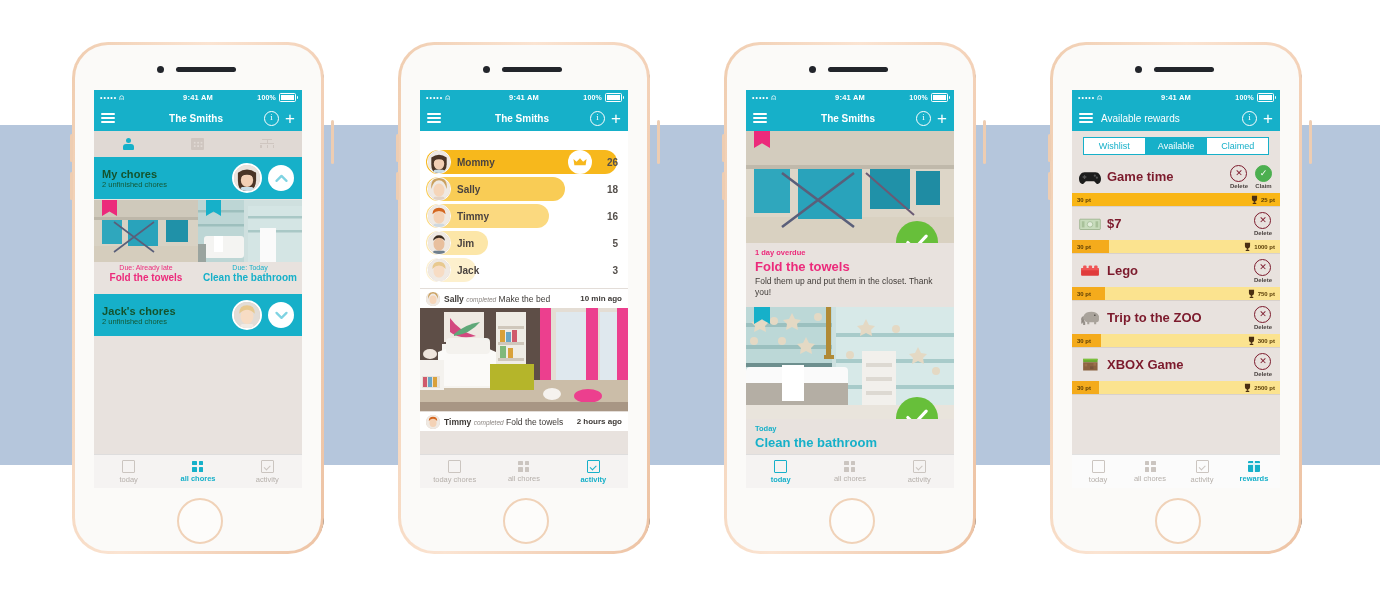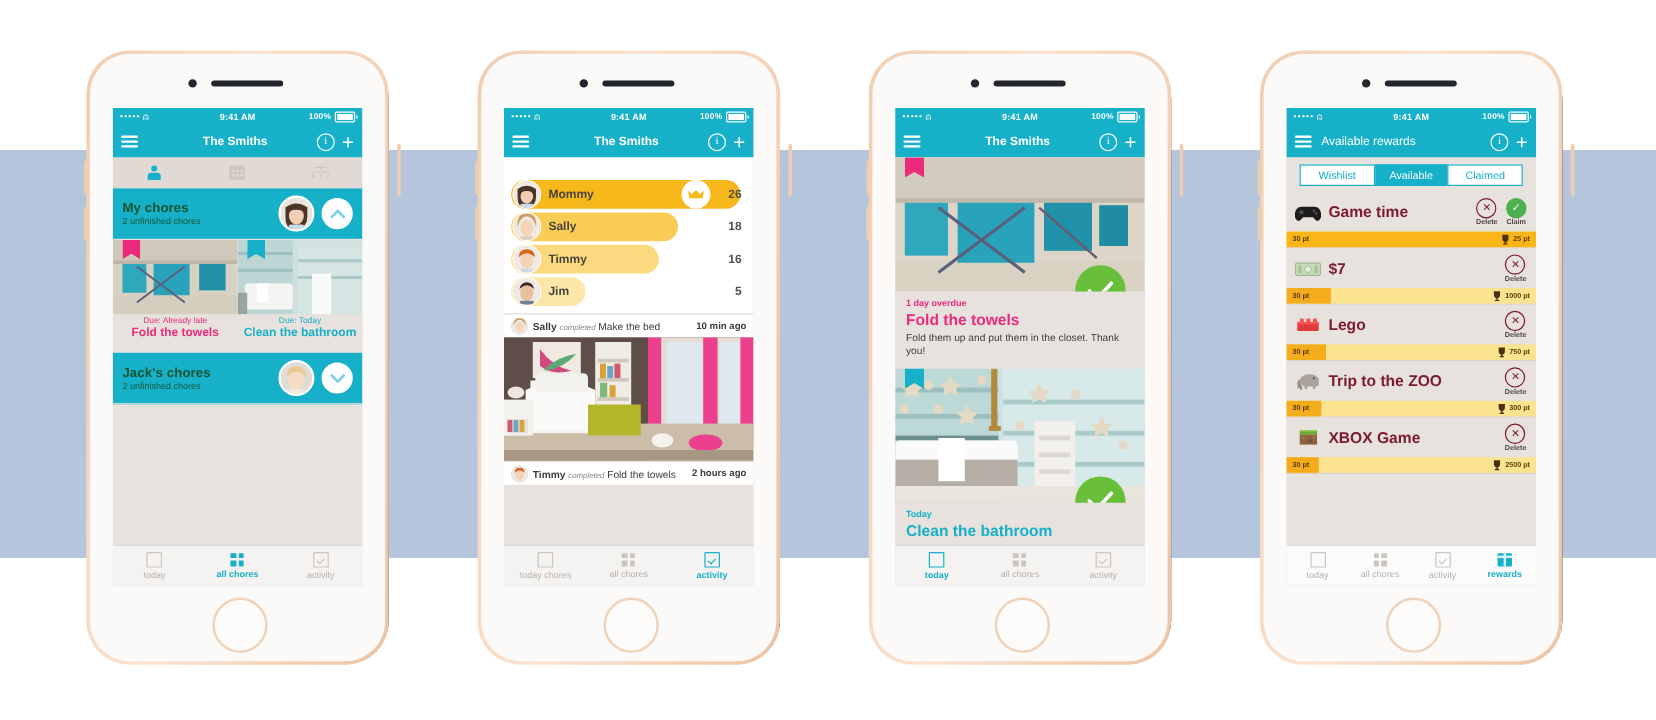--- a/index.html
+++ b/index.html
@@ -459,20 +459,33 @@
               <rect width="40" height="40" fill="#efe9e3"></rect>
               <ellipse cx="20" cy="22" rx="10" ry="12" fill="#e8bf9e"></ellipse>
               <path d="M9 16q11-11 22 0-2-10-11-10T9 16z" fill="#3a2a1e"></path>
               <rect x="9" y="34" width="22" height="8" rx="3" fill="#6f7f8c"></rect>
             </svg>
         </div>
         <span class="lbname">Jim</span>
         <span class="lbpts">5</span>
       </div>
 
+      <div class="lbrow">
+        <div class="lbbar" style="width:24%;background:#fdf0cd;"></div>
+        <div class="lbav">
+          <svg viewBox="0 0 40 40">
+              <rect width="40" height="40" fill="#efe9e3"></rect>
+              <ellipse cx="20" cy="22" rx="10" ry="12" fill="#f7dcc4"></ellipse>
+              <path d="M8 18q12-12 24 0 0-13-12-13T8 18z" fill="#e8c98f"></path>
+              <rect x="10" y="34" width="20" height="8" rx="3" fill="#f0eae4"></rect>
+            </svg>
+        </div>
+        <span class="lbname">Jack</span>
+        <span class="lbpts">3</span>
+      </div>
     </div>
 
     <div class="feedrow">
       <div class="feedav">
         <svg viewBox="0 0 40 40">
             <rect width="40" height="40" fill="#efe9e3"></rect>
             <ellipse cx="20" cy="22" rx="10" ry="12" fill="#f5d5b9"></ellipse>
             <path d="M6 20q4-16 14-16t14 16q2-20-14-20T6 20z" fill="#caa05e"></path>
           </svg>
       </div>

